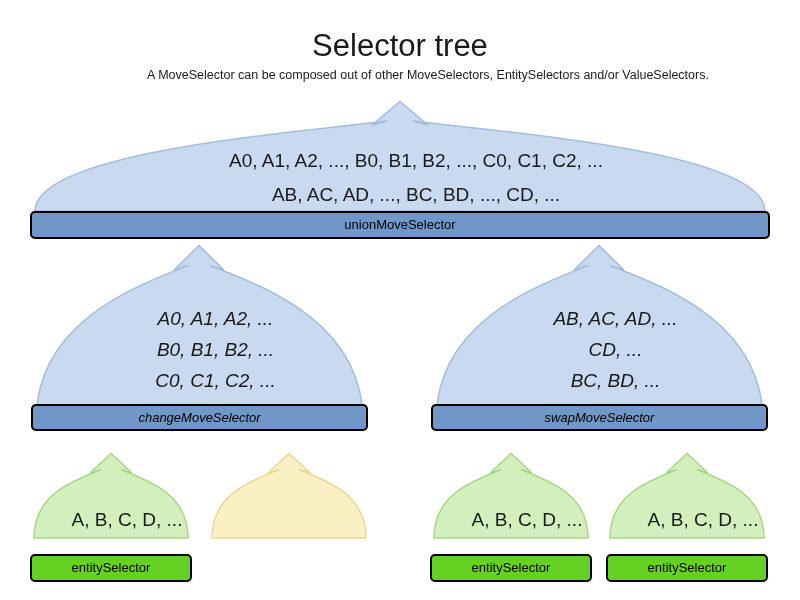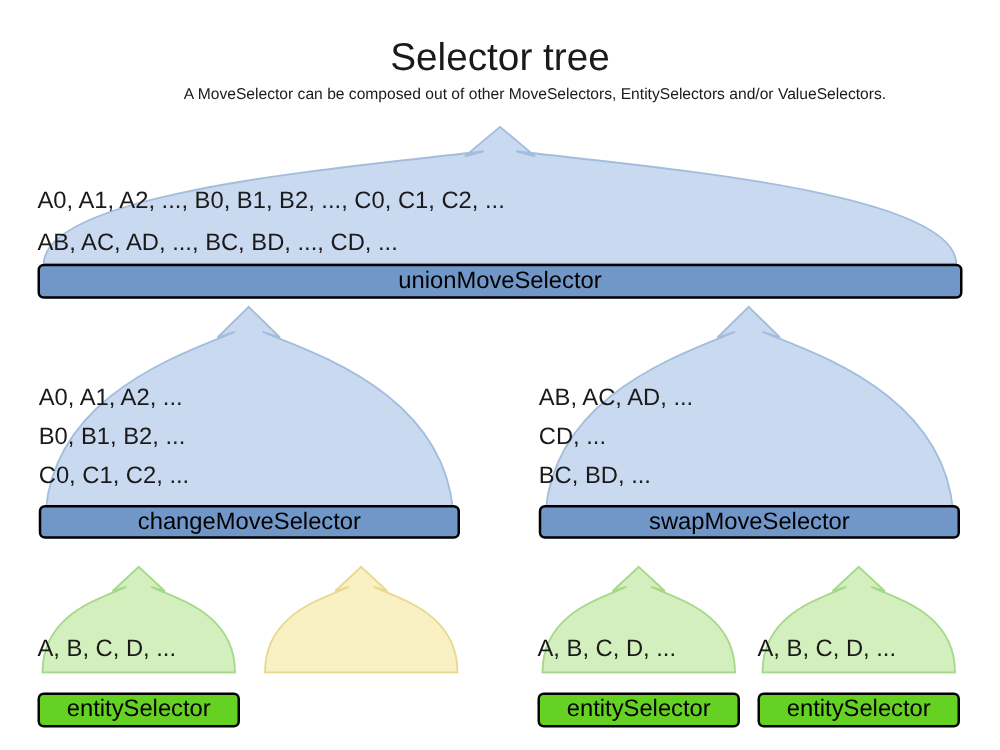--- a/index.html
+++ b/index.html
@@ -14,39 +14,39 @@
   .subtitle {
     position:absolute; top:68px; left:0; width:100%;
     text-align:center; font-size:12.5px; line-height:15px; color:#1a1a1a;padding-left:28px;
   }
   .funnel { position:absolute; }
   .funnel svg { position:absolute; top:0; left:0; display:block; }
   .shape-blue   { fill:var(--blue-fill);   stroke:var(--blue-stroke);   stroke-width:1.5; }
   .shape-green  { fill:var(--green-fill);  stroke:var(--green-stroke);  stroke-width:1.5; }
   .shape-yellow { fill:var(--yellow-fill); stroke:var(--yellow-stroke); stroke-width:1.5; }
   .lines {
-    position:absolute; left:0; width:100%; 
+    position:absolute; left:16px; width:100%; text-align:center;
     font-size:19px; color:#1a1a1a;
   }
   .bar {
     position:absolute; left:0; right:0; box-sizing:border-box;
     border:2px solid var(--bar-border); border-radius:5px;
-    text-align:center; font-size:19px; color:#000;
+    text-align:center; font-size:13px; color:#000;
   }
   .bar-blue   { background:var(--blue-bar); }
   .bar-green  { background:var(--green-bar); }
   .bar-yellow { background:var(--yellow-bar); }
 
   
   .f-union { left:30px; top:100px; width:740px; height:140px; }
   .f-union .lines { top:44px; line-height:34px; }
   .f-union .bar { top:111px; height:28px; line-height:24px; }
 
   
-  .f-mid { top:244px; width:337px; height:206px; }
+  .f-mid { top:244px; width:337px; height:206px;font-style:italic; }
   .f-change { left:31px; }
   .f-swap { left:431px; }
   .f-mid .lines { top:59px; line-height:31px; }
   .f-mid .bar { top:160px; height:27px; line-height:23px; }
 
   
   .f-small { top:452px; width:162px; height:116px; }
   .f-e1 { left:30px; }
   .f-v1 { left:208px; }
   .f-e2 { left:430px; }

